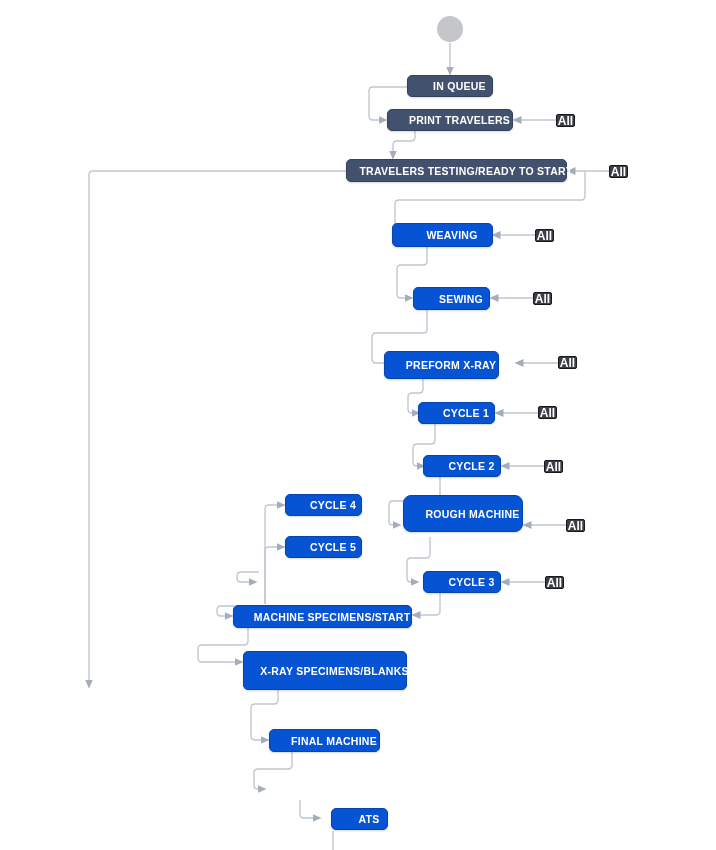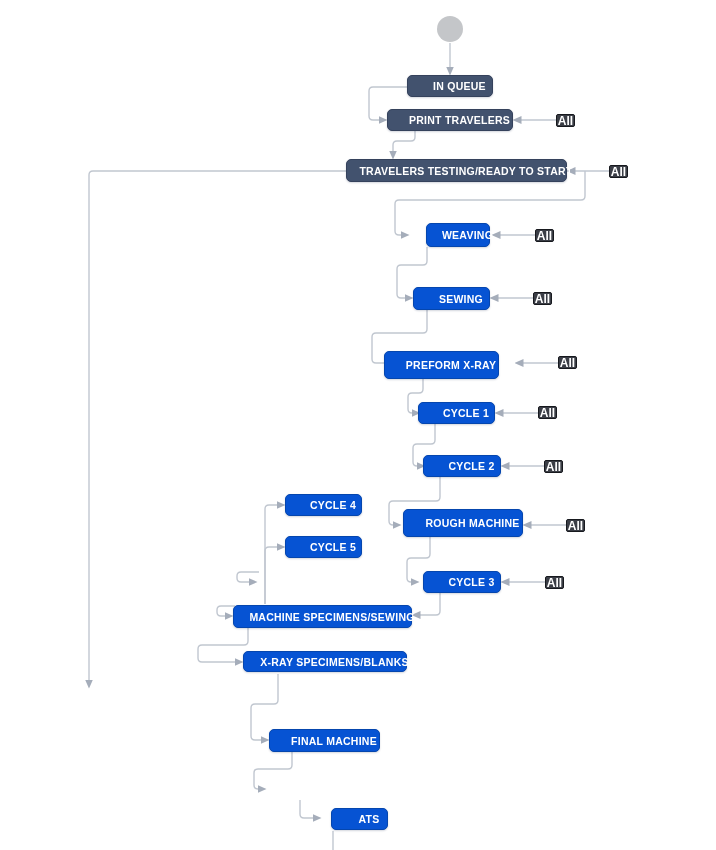--- a/index.html
+++ b/index.html
@@ -85,51 +85,51 @@
   </svg>
 <div class="node dark" style="left: 407px; top: 75px; width: 86px; height: 22px;">
       <span>IN QUEUE</span>
     </div>
     <div class="node dark" style="left: 387px; top: 109px; width: 126px; height: 22px;">
       <span>PRINT TRAVELERS</span>
     </div>
     <div class="node dark" style="left: 346px; top: 159px; width: 221px; height: 23px;">
       <span>TRAVELERS TESTING/READY TO START</span>
     </div>
-    <div class="node blue" style="left: 426px; top: 223px; width: 64px; height: 24px;">
+    <div class="node blue" style="left: 392px; top: 223px; width: 101px; height: 24px;">
       <span>WEAVING</span>
     </div>
     <div class="node blue" style="left: 413px; top: 287px; width: 77px; height: 23px;">
       <span>SEWING</span>
     </div>
     <div class="node blue" style="left: 384px; top: 351px; width: 115px; height: 28px; justify-content: center;">
       <span>PREFORM X-RAY</span>
     </div>
     <div class="node blue" style="left: 418px; top: 402px; width: 77px; height: 22px;">
       <span>CYCLE 1</span>
     </div>
     <div class="node blue" style="left: 423px; top: 455px; width: 78px; height: 22px;">
       <span>CYCLE 2</span>
     </div>
-    <div class="node blue" style="left: 403px; top: 509px; width: 120px; height: 28px;">
+    <div class="node blue" style="left: 403px; top: 495px; width: 120px; height: 37px; border-radius: 8px;">
       <span>ROUGH MACHINE</span>
     </div>
     <div class="node blue" style="left: 423px; top: 571px; width: 78px; height: 22px;">
       <span>CYCLE 3</span>
     </div>
     <div class="node blue" style="left: 285px; top: 494px; width: 77px; height: 22px;">
       <span>CYCLE 4</span>
     </div>
     <div class="node blue" style="left: 285px; top: 536px; width: 77px; height: 22px;">
       <span>CYCLE 5</span>
     </div>
     <div class="node blue" style="left: 233px; top: 605px; width: 179px; height: 23px;">
-      <span>MACHINE SPECIMENS/SEWING</span>
+      <span>MACHINE SPECIMENS/START</span>
     </div>
-    <div class="node blue" style="left: 243px; top: 651px; width: 164px; height: 21px;">
+    <div class="node blue" style="left: 243px; top: 651px; width: 164px; height: 39px;">
       <span>X-RAY SPECIMENS/BLANKS</span>
     </div>
     <div class="node blue" style="left: 269px; top: 729px; width: 111px; height: 23px;">
       <span>FINAL MACHINE</span>
     </div>
     <div class="node blue" style="left: 321px; top: 808px; width: 57px; height: 22px; margin-left: 10px;">
       <span>ATS</span>
     </div>
     <div class="badge" style="left: 556px; top: 114px; width: 19px; height: 13px;">
       <span>All</span>

